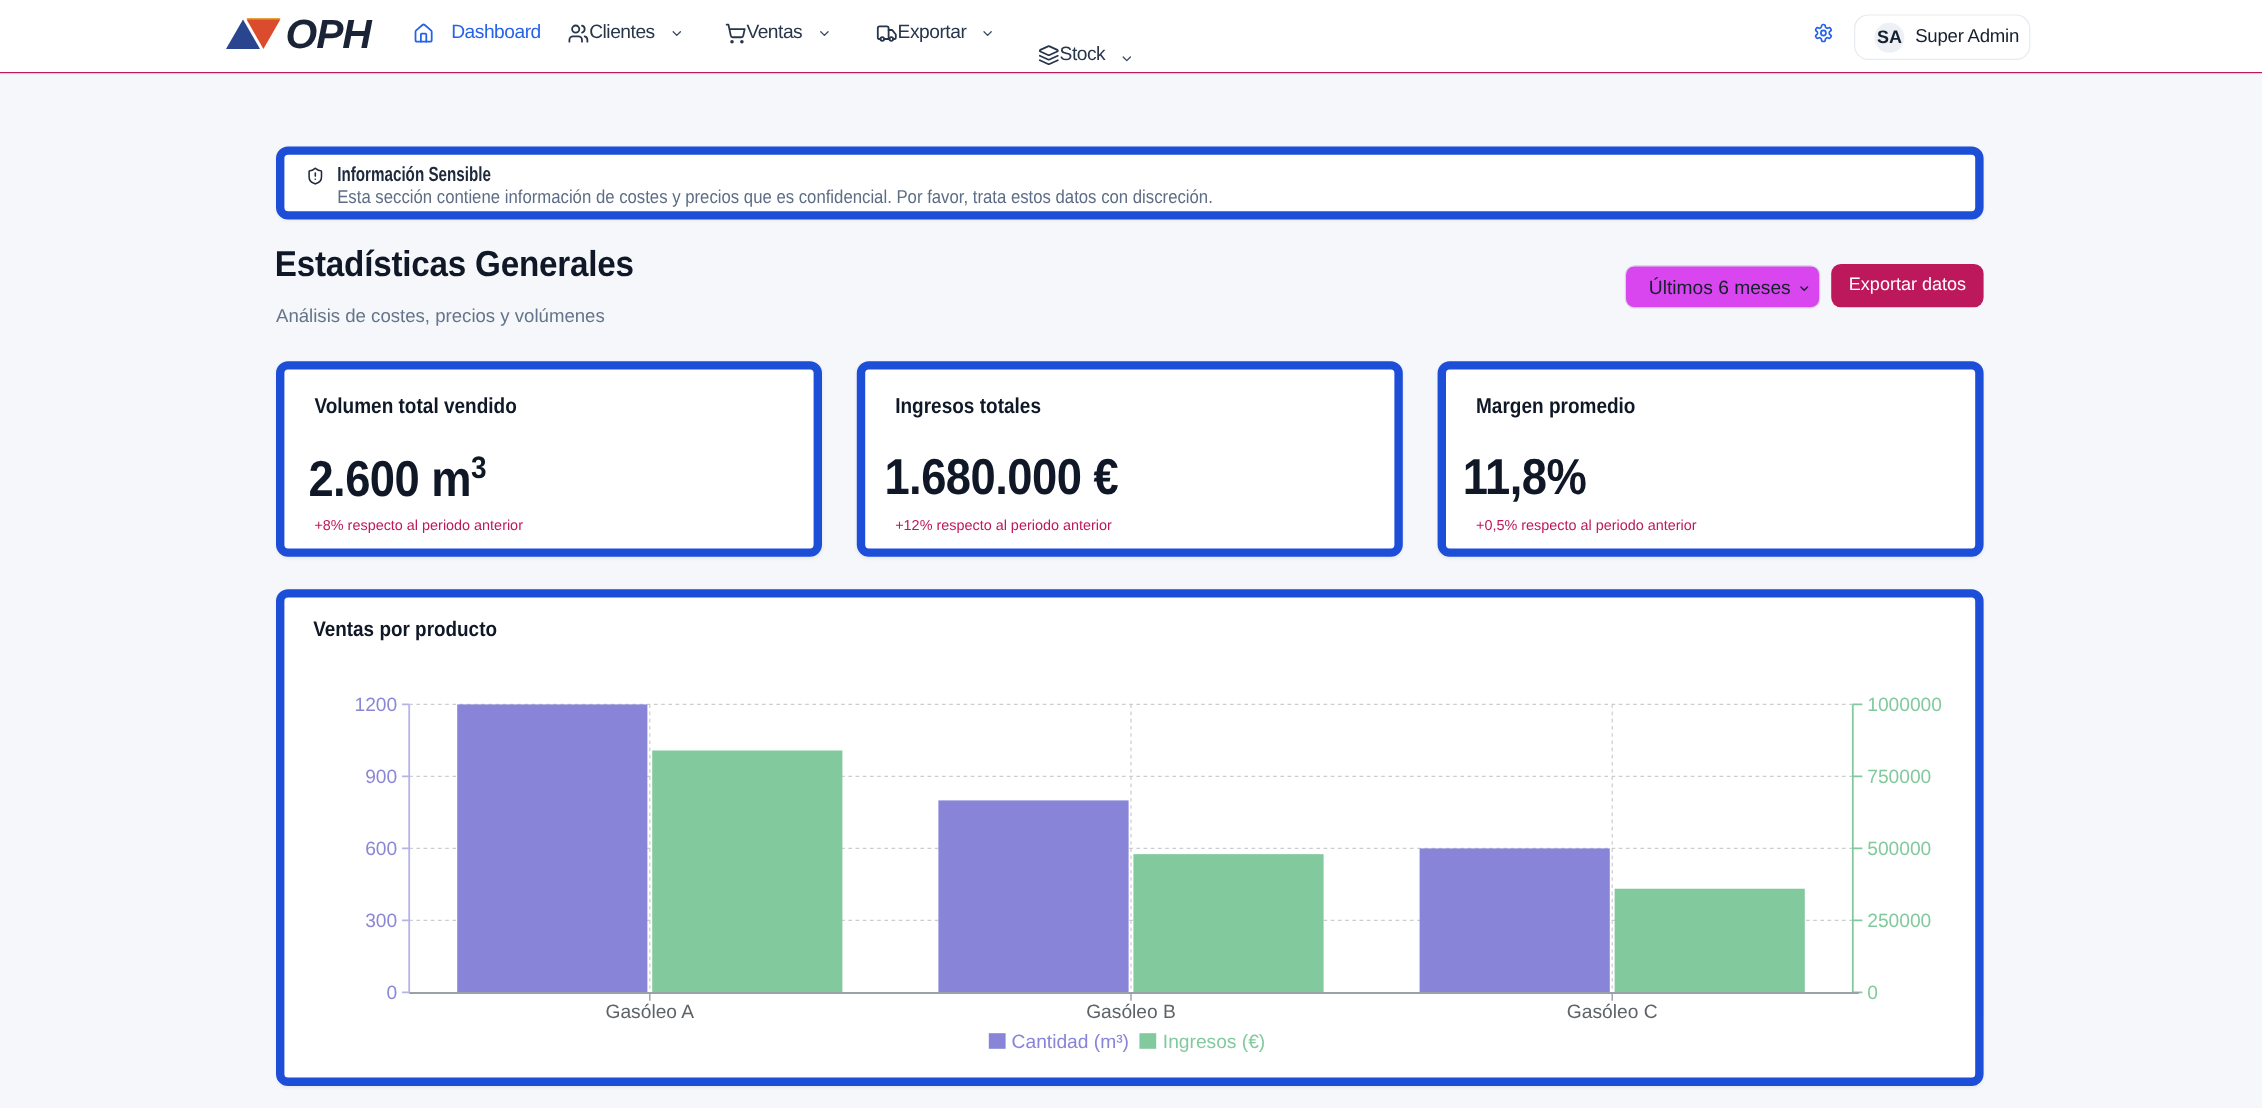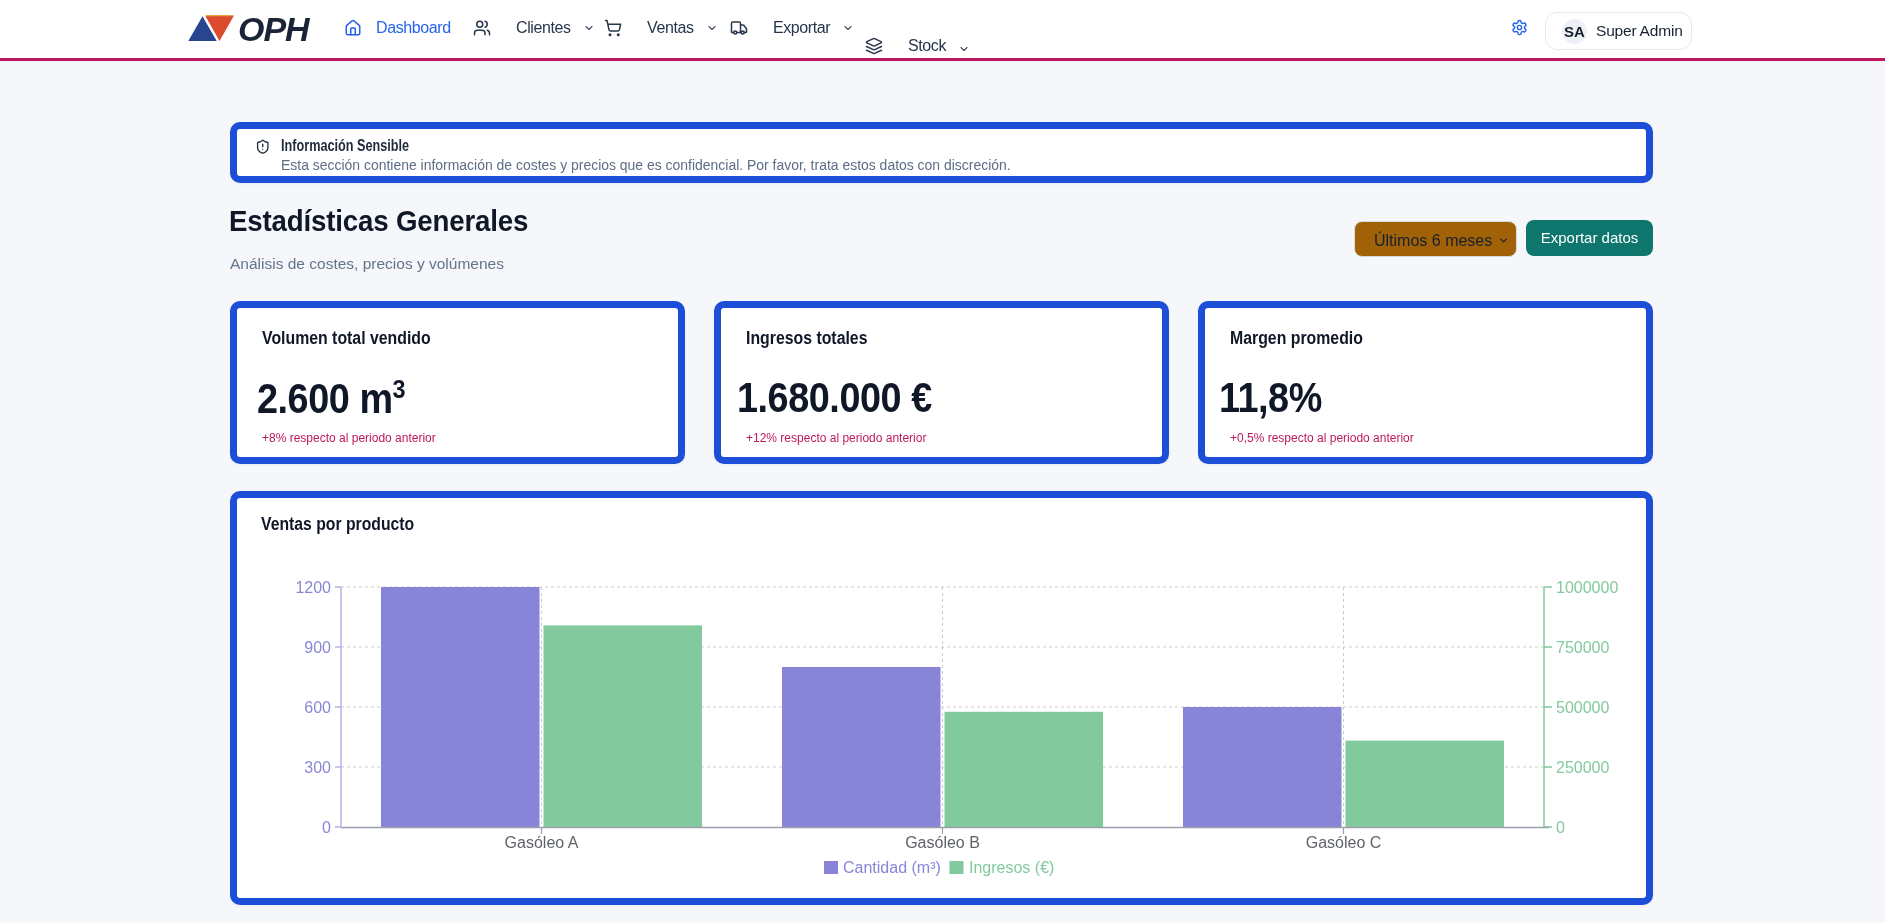--- a/index.html
+++ b/index.html
@@ -1,44 +1,44 @@
 <!DOCTYPE html>
 <html lang="es"><head>
 <meta charset="utf-8">
 <title>Dashboard</title>
 <style>
   * { margin:0; padding:0; box-sizing:border-box; }
   html,body { width:1885px; height:923px; overflow:hidden; }
   body { background:#f5f7fa; font-family:"Liberation Sans", sans-serif; color:#0f172a; position:relative; }
-  .hdr { position:absolute; left:0; top:0; width:1885px; height:61px; background:#fff; border-bottom:3px solid #be185d; box-shadow:0 1px 2px rgba(15,23,42,.04); }
+  .hdr { position:absolute; left:0; top:0; width:1885px; height:61px; background:#fff; border-bottom:1px solid #be185d; box-shadow:0 1px 2px rgba(15,23,42,.04); }
   .logo { position:absolute; left:188px; top:15px; display:flex; align-items:center; }
   .logotxt { font-size:34px; font-weight:700; font-style:italic; color:#1b2337; letter-spacing:-1px; line-height:26px; margin-left:3px; }
   .nav { position:absolute; top:0; height:55px; display:flex; align-items:center; font-size:16px; color:#27364b; font-weight:500; }
   .nav svg.ic { display:block; }
-  .nav .lbl { margin-left:25px; letter-spacing:-0.4px; }
+  .nav .lbl { margin-left:0; letter-spacing:-0.4px; }
   .nav .chev { margin-left:12px; display:block; }
   .blue { color:#2563eb; }
   .gear { position:absolute; left:1511px; top:19px; color:#2563eb; }
   .userbtn { position:absolute; left:1545px; top:12px; width:147px; height:38px; background:#fff; border:1px solid #e6eaf1; border-radius:12px; display:flex; align-items:center; }
   .avatar { width:25px; height:25px; border-radius:50%; background:#edf0f5; color:#16202e; font-size:15px; font-weight:600; display:flex; align-items:center; justify-content:center; margin-left:16px; }
   .uname { font-size:15.5px; font-weight:500; color:#16202e; margin-left:9px; letter-spacing:-0.2px; }
 
   .card { position:absolute; background:#fff; border:7px solid #1d4ed8; border-radius:10px; box-shadow:0 1px 3px rgba(15,23,42,.05); }
   .alert { left:230px; top:122px; width:1423px; height:61px; }
   .alert .sh { position:absolute; left:247px; top:130px; color:#1e293b; }
   .alert .t1 { position:absolute; left:44px; top:7px; font-size:17px; font-weight:600; color:#1e293b; transform:scaleX(.745); transform-origin:left; white-space:nowrap; }
   .alert .t2 { position:absolute; left:44px; top:27px; font-size:15.5px; color:#5d6d85; transform:scaleX(.9); transform-origin:left; white-space:nowrap; }
 
   .h1 { position:absolute; left:229px; top:204px; font-size:30px; font-weight:700; color:#101828; transform:scaleX(.923); transform-origin:left; white-space:nowrap; letter-spacing:-0.2px; }
   .sub { position:absolute; left:230px; top:255px; font-size:15.5px; color:#64748b; white-space:nowrap; }
 
-  .select { position:absolute; left:1354px; top:221px; width:163px; height:36px; background:#a16207; border:1px solid #d6dbe3; border-radius:8px; }
+  .select { position:absolute; left:1354px; top:221px; width:163px; height:36px; background:#d946ef; border:1px solid #d6dbe3; border-radius:8px; }
   .select .stxt { position:absolute; left:19px; top:10px; font-size:16px; color:#16202e; }
   .select svg { position:absolute; right:7px; top:13px; }
-  .export { position:absolute; left:1526px; top:220px; width:127px; height:36px; background:#0f766e; border-radius:8px; color:#fff; font-size:15px; text-align:center; line-height:36px; }
+  .export { position:absolute; left:1526px; top:220px; width:127px; height:36px; background:#be185d; border-radius:8px; color:#fff; font-size:15px; text-align:center; line-height:36px; }
 
   .stat { top:301px; width:455px; height:163px; }
   .stat .st { position:absolute; left:25px; top:20px; font-size:18px; font-weight:700; color:#101828; transform:scaleX(.88); transform-origin:left; white-space:nowrap; }
   .stat .sv { position:absolute; left:23px; top:66px; font-size:42px; font-weight:700; color:#101828; transform:scaleX(.9); transform-origin:left; white-space:nowrap; letter-spacing:-0.5px; }
   .stat .sv sup { font-size:26px; }
   .stat .sc { position:absolute; left:25px; top:123px; font-size:12px; color:#be185d; white-space:nowrap; }
 
   .chartcard { left:230px; top:491px; width:1423px; height:414px; }
   .ct { position:absolute; left:24px; top:16px; font-size:17.5px; font-weight:700; color:#101828; transform:scaleX(.9); transform-origin:left; white-space:nowrap; }
 </style>

